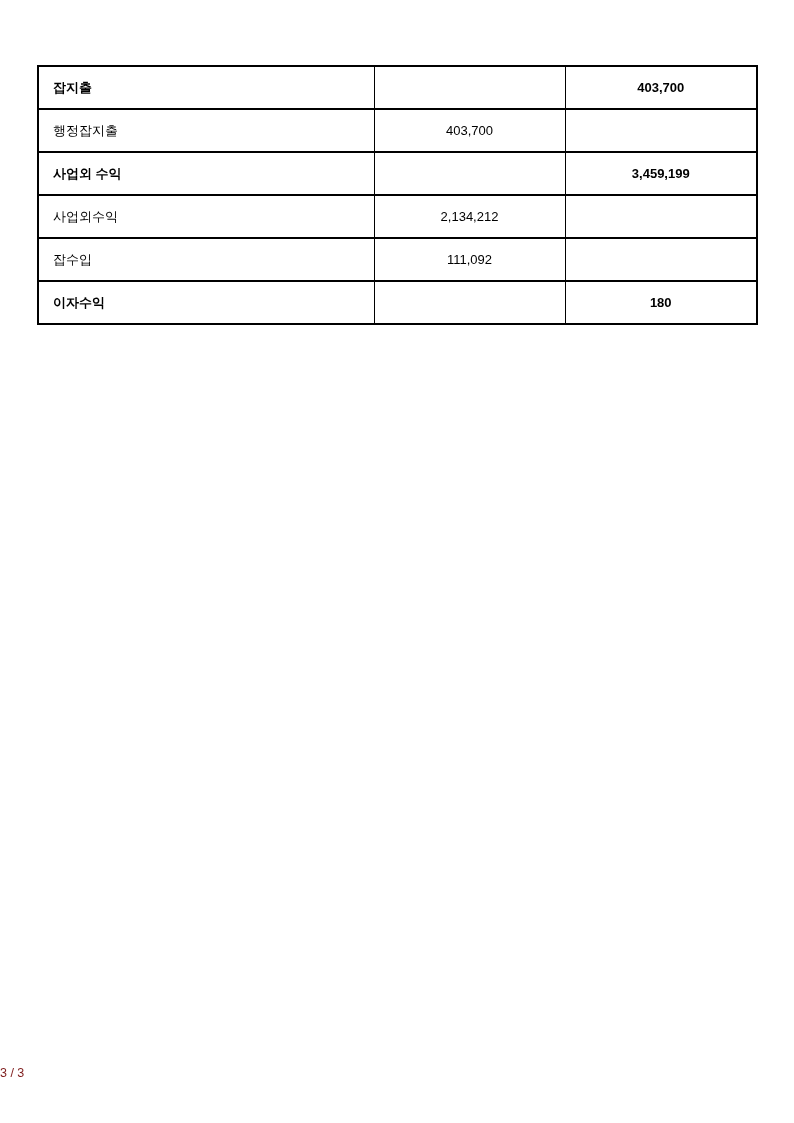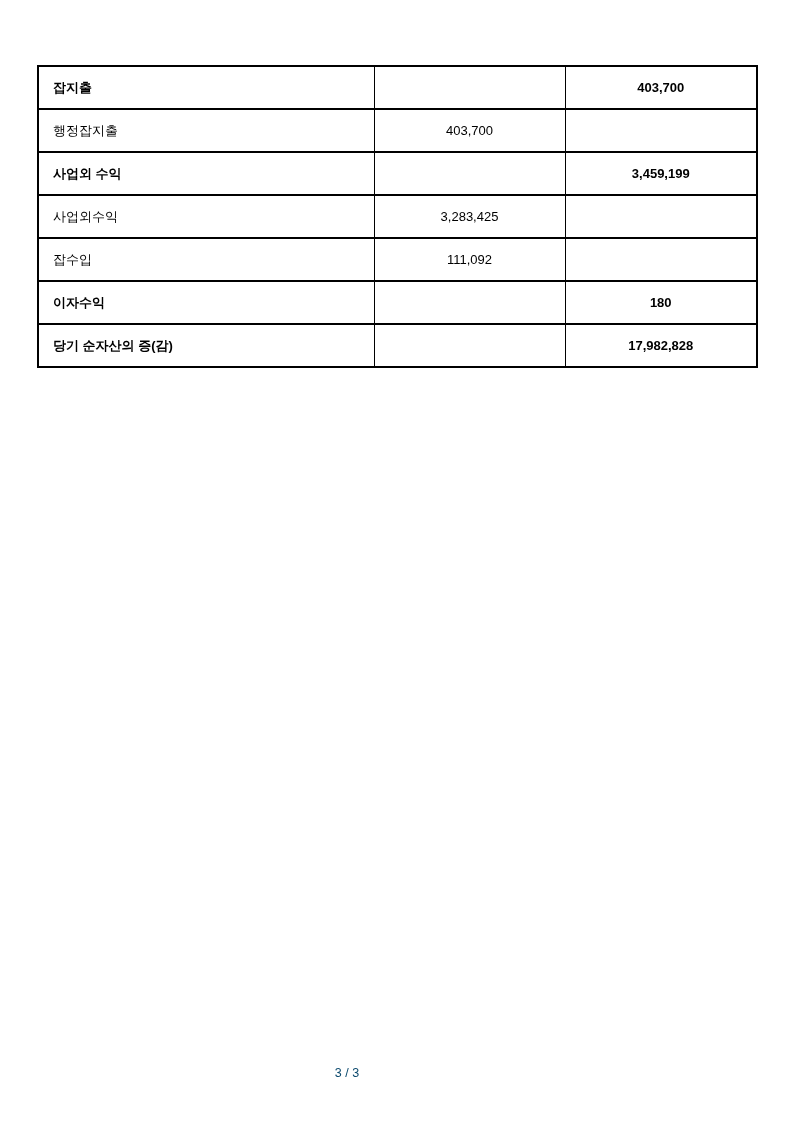--- a/index.html
+++ b/index.html
@@ -52,23 +52,22 @@
   }
   tr.bold td { font-weight: bold; }
   td.indent-0 { padding-left: 3px; }
   td.indent-1 { padding-left: 16px; }
   td.indent-2 { padding-left: 29px; }
   .page-footer {
     position: absolute;
     top: 1066px;
     left: 0;
     width: 694px;
-    text-align: center;
     font-size: 12.5px;
-    color: #0c4a6e;
+    color: #7f1d1d;
   }
 </style>
 </head>
 <body>
 
 <div class="sheet">
 
   <table class="fin-table">
     <colgroup>
       <col class="c-label">
@@ -86,36 +85,31 @@
     <td class="num-cell">403,700</td>
     <td class="num-cell"></td>
   </tr>
         <tr class="bold">
     <td class="label-cell indent-0">사업외 수익</td>
     <td class="num-cell"></td>
     <td class="num-cell">3,459,199</td>
   </tr>
         <tr>
     <td class="label-cell indent-2">사업외수익</td>
-    <td class="num-cell">3,283,425</td>
+    <td class="num-cell">2,134,212</td>
     <td class="num-cell"></td>
   </tr>
         <tr>
     <td class="label-cell indent-2">잡수입</td>
     <td class="num-cell">111,092</td>
     <td class="num-cell"></td>
   </tr>
         <tr class="bold">
     <td class="label-cell indent-1">이자수익</td>
     <td class="num-cell"></td>
     <td class="num-cell">180</td>
   </tr>
-        <tr class="bold">
-    <td class="label-cell indent-0">당기 순자산의 증(감)</td>
-    <td class="num-cell"></td>
-    <td class="num-cell">17,982,828</td>
-  </tr>
       </tbody>
   </table>
 
   <div class="page-footer">3 / 3</div>
 
 </div>
 
 </body></html>

